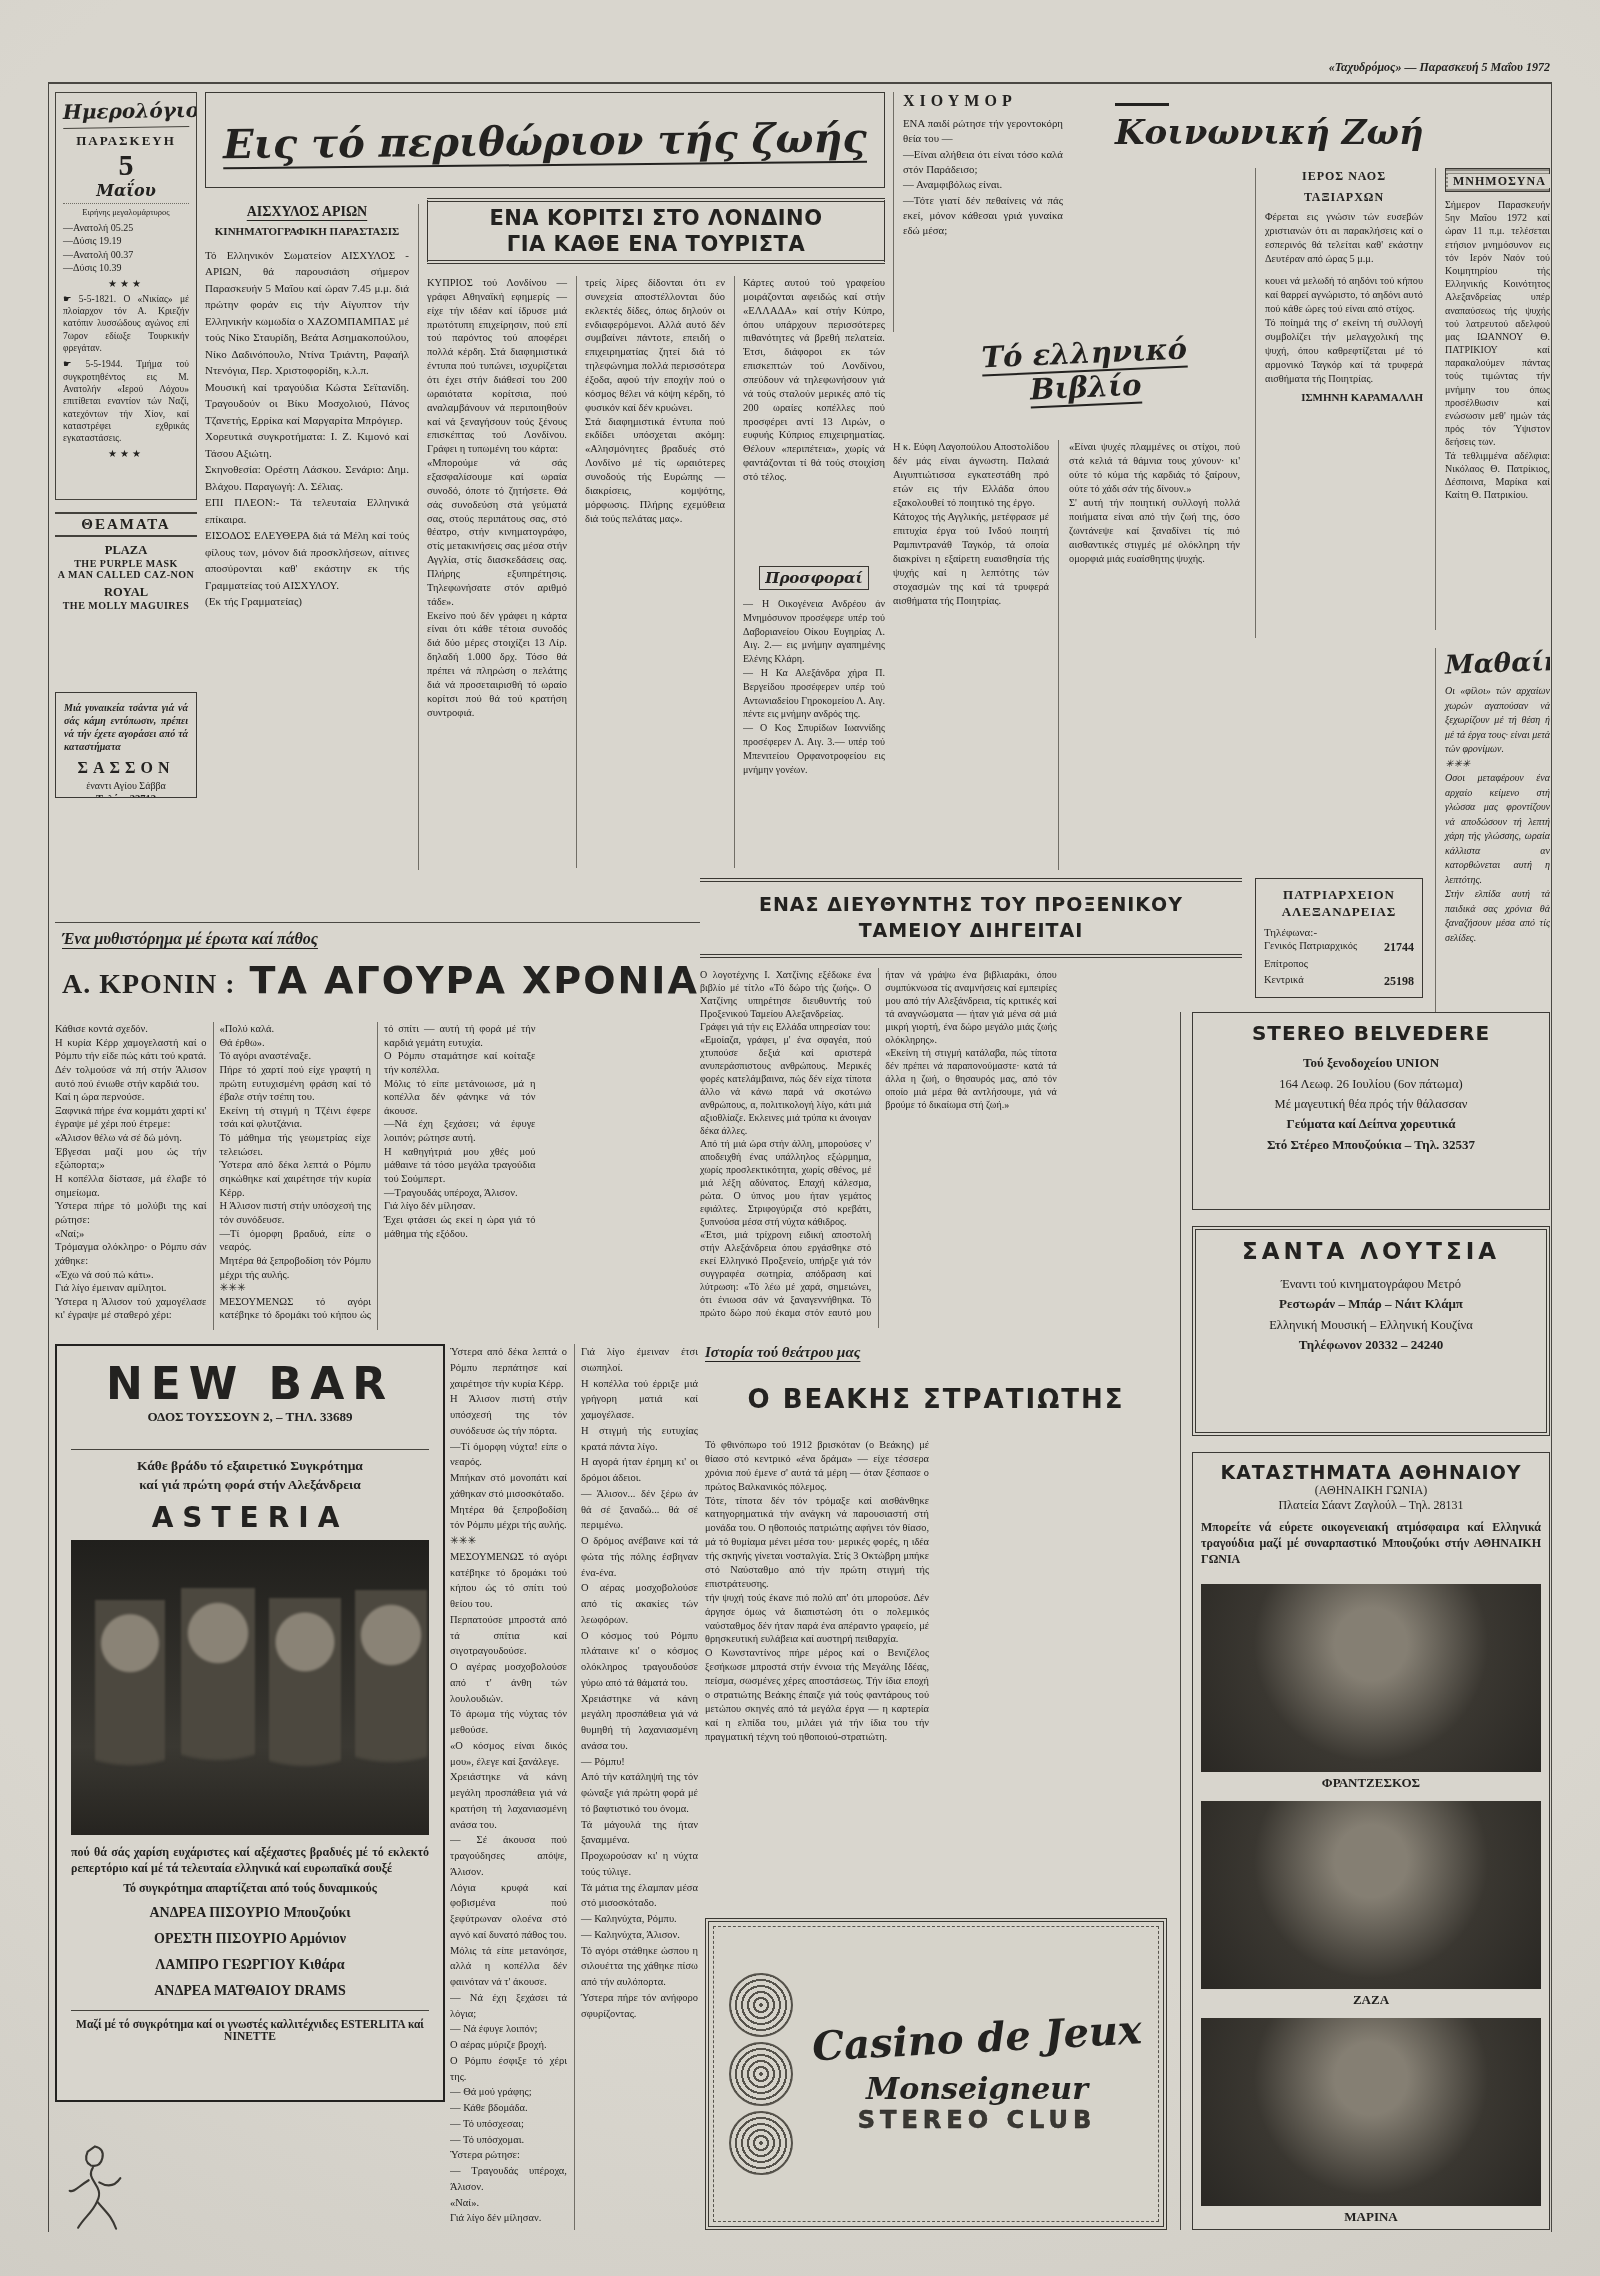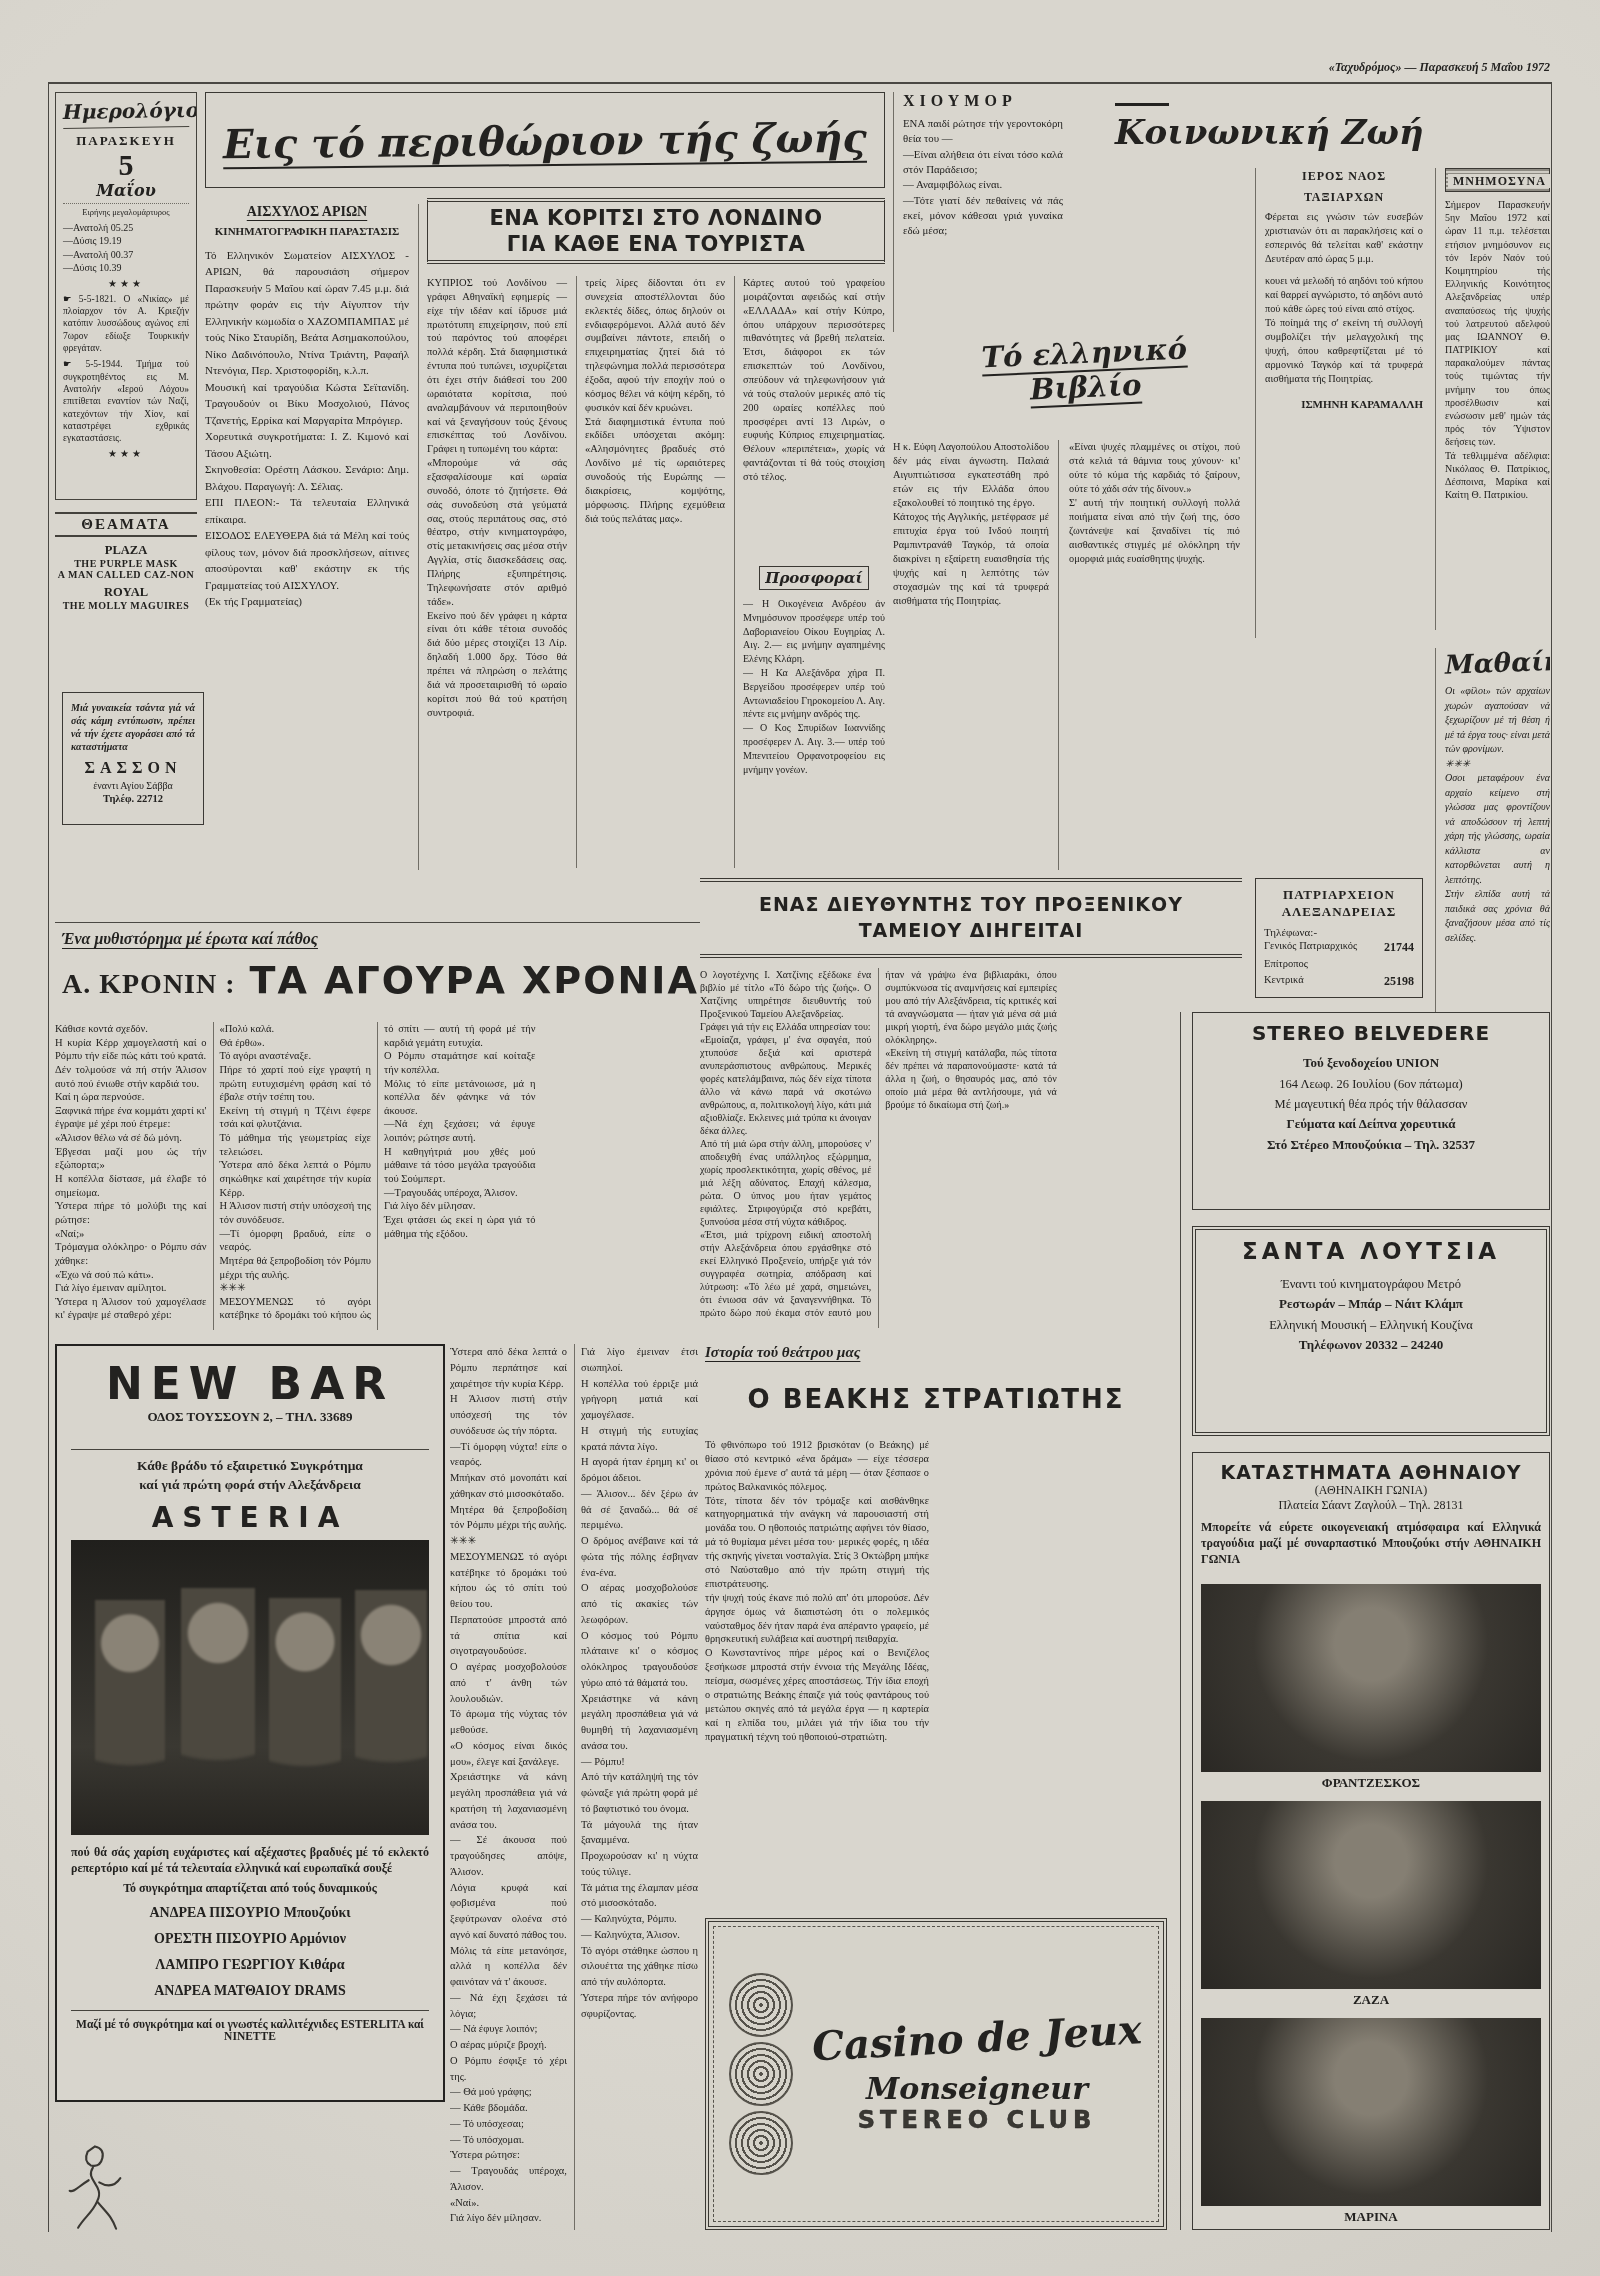--- a/index.html
+++ b/index.html
@@ -111,21 +111,21 @@
   .ath-t{font-size:19px;font-weight:800;text-align:center;letter-spacing:1px}
   .ath-sub{font-size:12px;text-align:center}
   .ath-addr{font-size:12px;text-align:center;margin-bottom:6px}
   .ath-intro{font-size:12px;font-weight:700;text-align:justify;line-height:1.35;margin-bottom:16px}
   .ath-grid{display:grid;grid-template-columns:1fr;gap:10px 12px}
   .ath-photo{height:188px;background:radial-gradient(circle at 50% 32%,#857f73 0 17%,#3a3731 55%,#2a2824 100%)}
   .ath-name{font-size:13px;font-weight:700;text-align:center;margin-top:3px}
   .ath-outro{font-size:12px;font-weight:700;text-align:center;line-height:1.4;margin-top:9px}
   .ath-foot{font-size:16px;font-weight:700;letter-spacing:2px;text-align:center;margin-top:6px;border-top:1px solid #44423c;padding-top:5px}
 
-  .sig{font-size:11px;font-weight:700;text-align:right;margin-top:12px}
+  .sig{font-size:11px;font-weight:700;text-align:right;margin-top:5px}
 </style>
 </head>
 <body>
 
 <div class="sheet">
 
   <div class="abs rule" style="left:48px;top:82px;width:1504px;height:2px"></div>
   <div class="abs rule" style="left:48px;top:82px;width:1px;height:2150px"></div>
   <div class="abs rule" style="left:1551px;top:82px;width:1px;height:2150px"></div>
 
@@ -149,21 +149,21 @@
 
   <section class="abs clip" style="left:55px;top:512px;width:142px;height:168px">
     <div class="theamata-title">ΘΕΑΜΑΤΑ</div>
     <div class="venue">PLAZA</div>
     <div class="film">THE PURPLE MASK</div>
     <div class="film">A MAN CALLED CAZ-NON</div>
     <div class="venue">ROYAL</div>
     <div class="film">THE MOLLY MAGUIRES</div>
   </section>
 
-  <section class="abs adbox clip" style="left:62px;top:692px;width:142px;height:133px">
+  <section class="abs adbox clip" style="left:55px;top:692px;width:142px;height:106px">
     <div class="sasson-lead">Μιά γυναικεία τσάντα γιά νά σάς κάμη εντύπωσιν, πρέπει νά τήν έχετε αγοράσει από τά καταστήματα</div>
     <div class="sasson-name">ΣΑΣΣΟΝ</div>
     <div class="sasson-line">έναντι Αγίου Σάββα</div>
     <div class="sasson-phone">Τηλέφ. 22712</div>
   </section>
 
   <section class="abs feature-box" style="left:205px;top:92px;width:680px;height:96px">
     <div class="feature-title script">Εις τό περιθώριον τής ζωής</div>
   </section>
 

